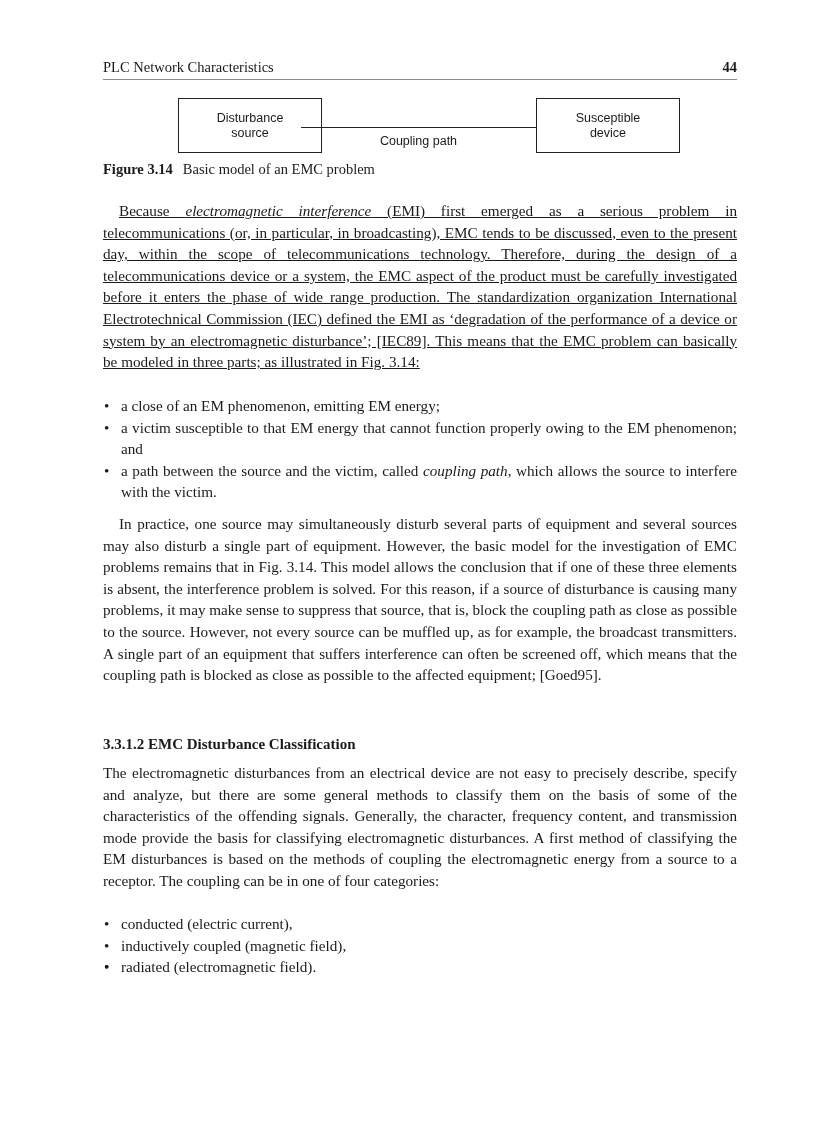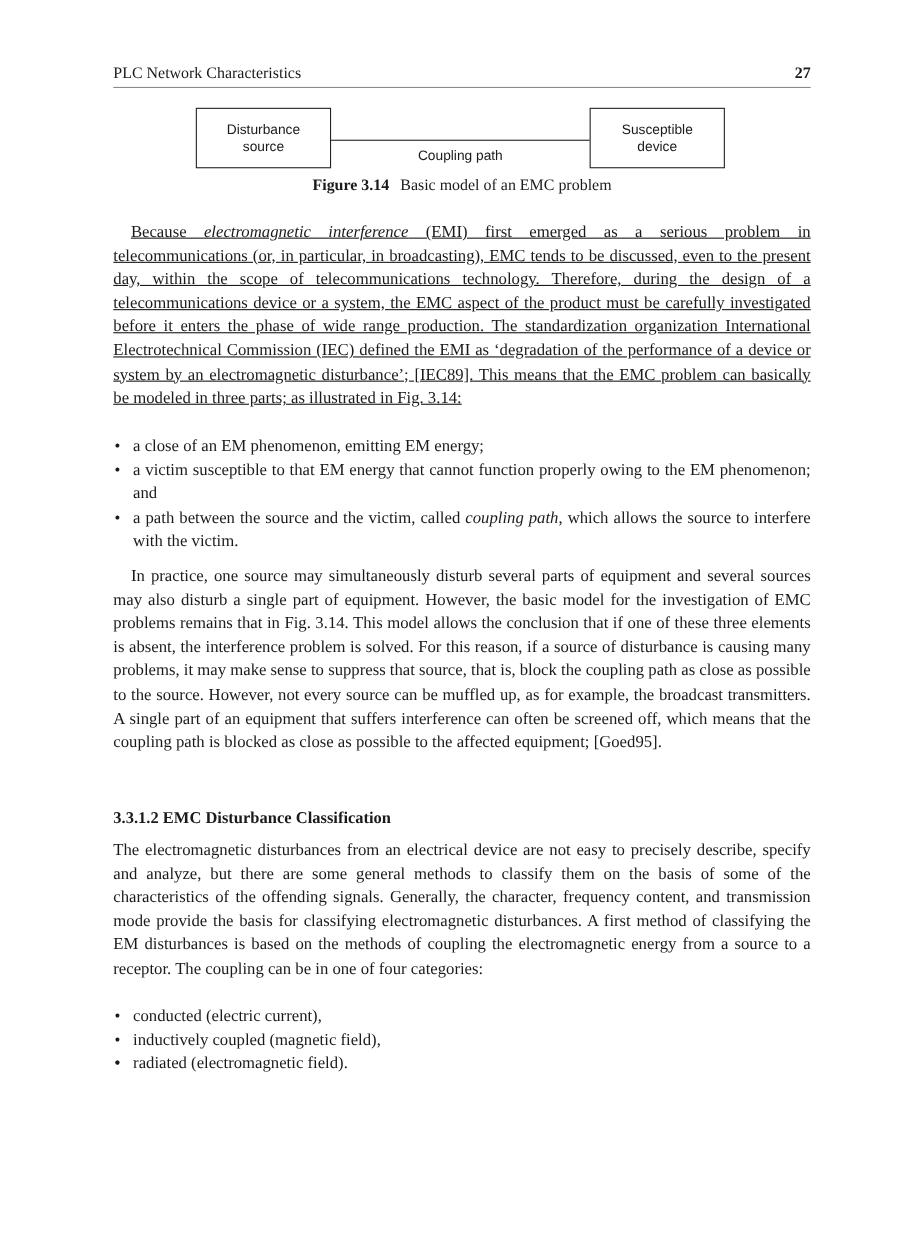--- a/index.html
+++ b/index.html
@@ -10,52 +10,52 @@
     .page { position: absolute; left: 103px; top: 0; width: 634px; }
     .running-head {
       position: absolute; top: 59px; left: 0; width: 634px; height: 20px;
       font-size: 14.5px; border-bottom: 1px solid #8a8a8a;
     }
     .running-head .title { position: absolute; left: 0; top: 0; }
     .running-head .pageno { position: absolute; right: 0; top: 0; font-weight: bold; }
 
     .figure { position: absolute; top: 97px; left: 0; width: 634px; height: 90px; }
     .fig-box {
-      position: absolute; top: 1px; width: 123px; height: 55px; border: 1.5px solid #222;
+      position: absolute; top: 1px; width: 144px; height: 55px; border: 1.5px solid #222;
       font-family: "Liberation Sans", "DejaVu Sans", sans-serif; font-size: 12.5px;
       text-align: center; line-height: 15px; box-sizing: border-box; padding-top: 12px;
     }
     .fig-box.left { left: 75px; }
     .fig-box.right { left: 433px; }
     .fig-line { position: absolute; top: 30px; left: 198px; width: 235px; height: 0; border-top: 1.3px solid #222; }
     .fig-path-label {
       position: absolute; top: 37px; left: 198px; width: 235px; text-align: center;
       font-family: "Liberation Sans", "DejaVu Sans", sans-serif; font-size: 12.5px;
     }
     .fig-caption {
-      position: absolute; top: 161px; left: 0; width: 634px; text-align: center; font-size: 14.5px;
+      position: absolute; top: 161px; left: 0; width: 634px; text-align: left; font-size: 14.5px;
     }
     .fig-caption b { margin-right: 10px; }
 
     .text { position: absolute; left: 0; width: 634px; font-size: 15.2px; line-height: 21.6px; text-align: justify; }
     .para p { margin: 0; text-indent: 16px; }
     .para.noindent p { text-indent: 0; }
     ul.bullets { list-style: none; margin: 0; padding: 0; }
     ul.bullets li { position: relative; padding-left: 18px; text-align: justify; }
     ul.bullets li .dot { position: absolute; left: 1px; top: 0; }
     .heading { font-weight: bold; font-size: 15px; }
   </style>
 </head>
 <body>
 
 <div class="page">
 
   <div class="running-head">
     <span class="title">PLC Network Characteristics</span>
-    <span class="pageno">27</span>
+    <span class="pageno">44</span>
   </div>
 
   <div class="figure">
     <div class="fig-box left">
       <div>Disturbance</div>
       <div>source</div>
     </div>
     <div class="fig-line"></div>
     <div class="fig-path-label">Coupling path</div>
     <div class="fig-box right">

